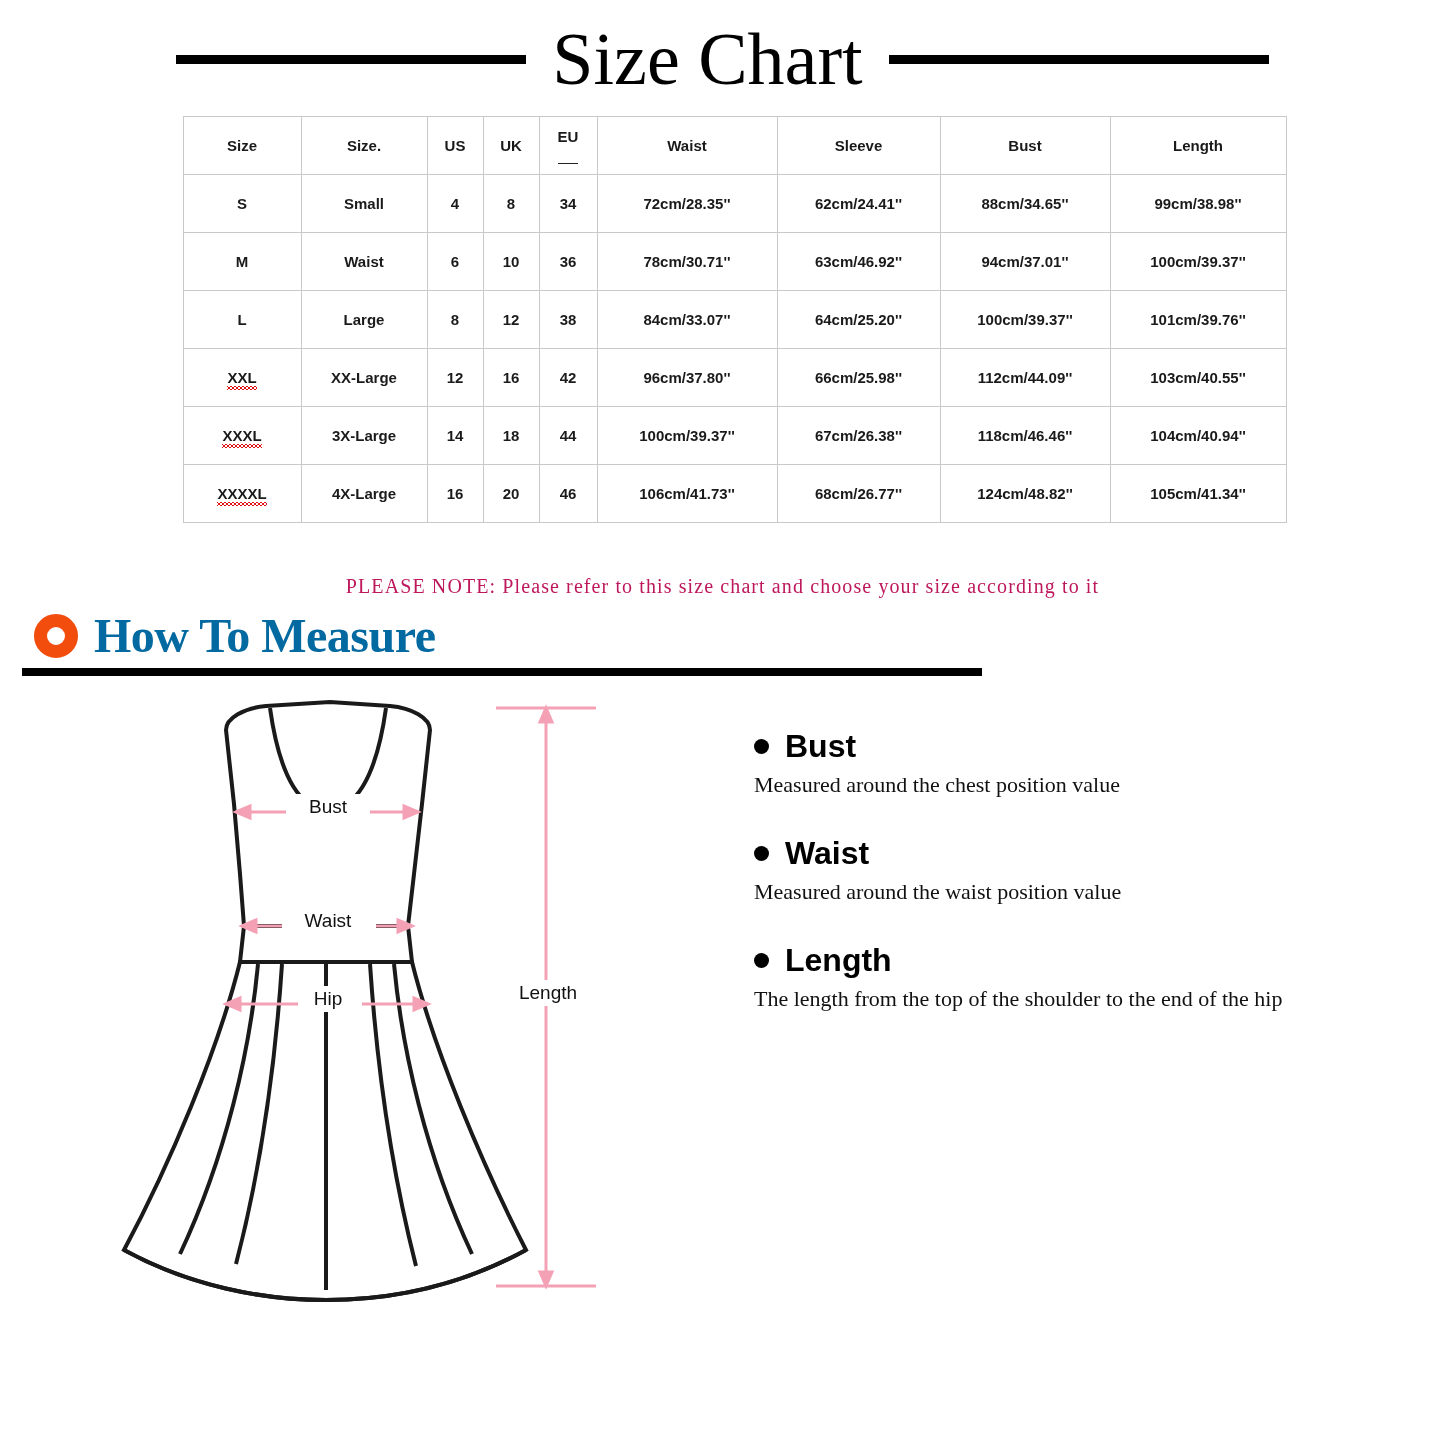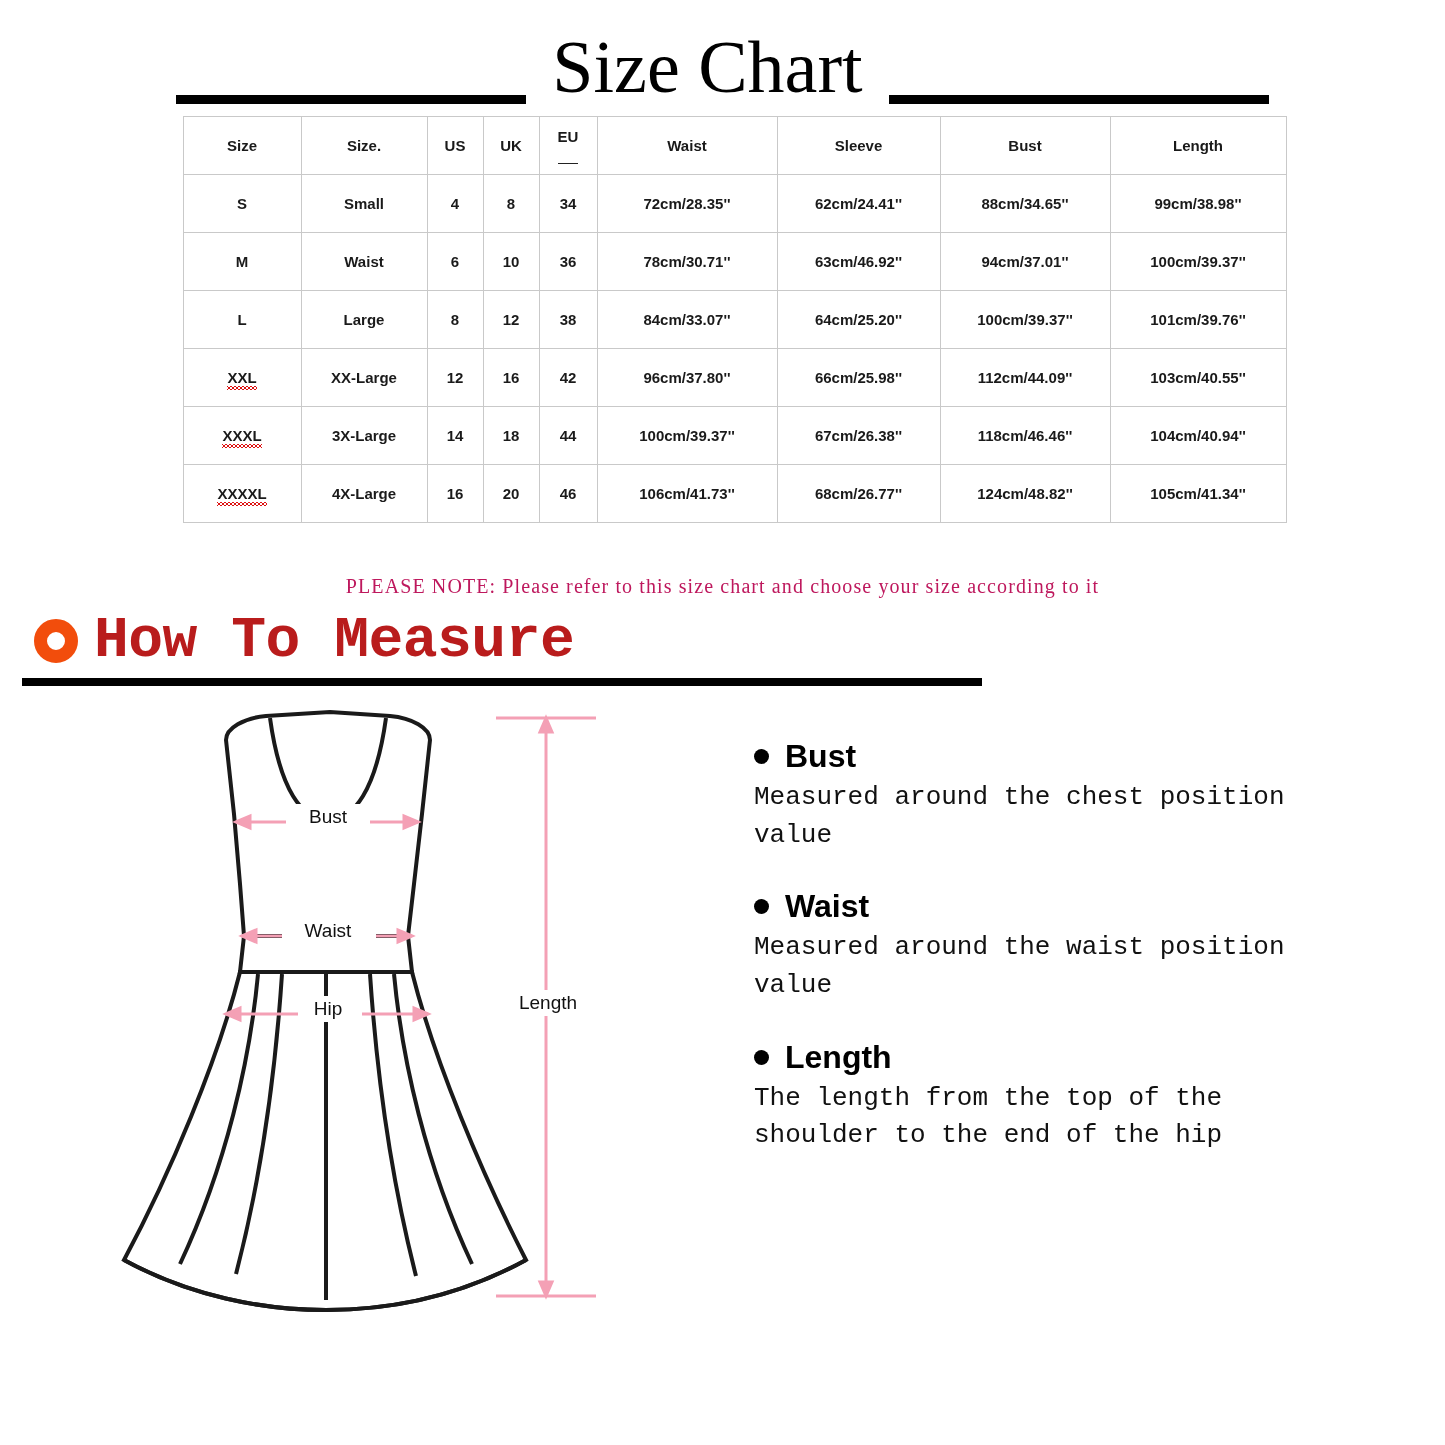--- a/index.html
+++ b/index.html
@@ -9,21 +9,21 @@
     height: 1445px;
     background: #ffffff;
     font-family: "Liberation Sans", sans-serif;
     overflow: hidden;
     position: relative;
   }
 
   
   .title-row {
     display: flex;
-    align-items: flex-end;
+    align-items: center;
     justify-content: center;
     padding: 14px 60px 0 60px;
     height: 104px;
   }
   .title-rule {
     height: 9px;
     background: #000;
     flex: 1 1 auto;
   }
   .title-rule.left { margin-right: 26px; max-width: 350px; }
@@ -106,25 +106,25 @@
     margin: 14px 0 0 34px;
   }
   .htm-ring {
     width: 44px; height: 44px;
     border-radius: 50%;
     border: 13px solid #f24d0c;
     margin-right: 16px;
     flex: 0 0 auto;
   }
   .htm-text {
-    font-family: Liberation Mono, monospace;
+    font-family: Liberation Serif, serif;
     font-weight: bold;
-    font-size: 58px;
+    font-size: 48px;
     line-height: 1;
-    color: #b91c1c;
+    color: #0369a1;
     letter-spacing: -0.5px;
   }
   .htm-rule {
     margin: 8px 0 0 22px;
     width: 960px;
     height: 8px;
     background: #000;
   }
 
   
@@ -156,22 +156,22 @@
     margin-bottom: 4px;
   }
   .bullet {
     width: 15px; height: 15px;
     background: #000;
     border-radius: 50%;
     margin-right: 16px;
     flex: 0 0 auto;
   }
   .def-body {
-    font-family: Liberation Mono, monospace;
-    font-size: 26px;
+    font-family: Liberation Serif, serif;
+    font-size: 22px;
     line-height: 1.45;
     color: #111;
     max-width: 600px;
   }
 </style>
 </head>
 <body>
 
 <div class="title-row">
   <div class="title-rule left"></div>

